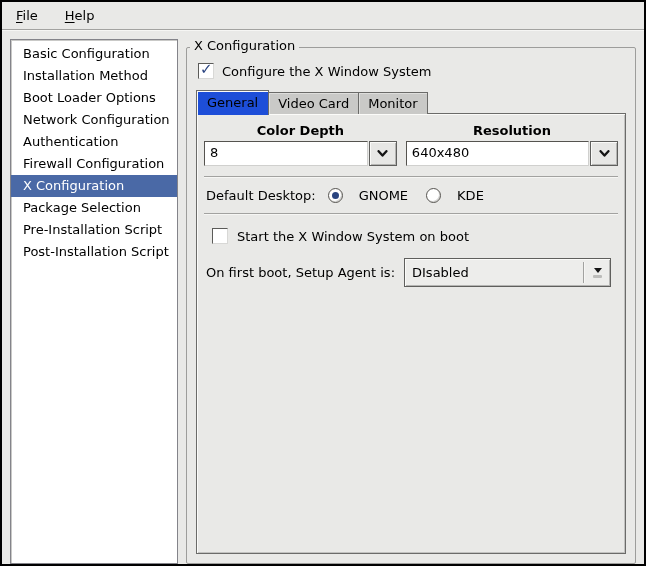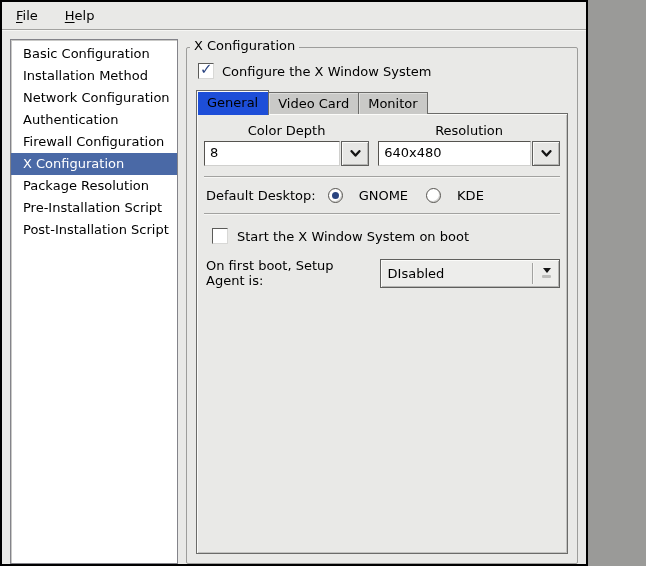--- a/index.html
+++ b/index.html
@@ -4,21 +4,21 @@
 <style>
   * { box-sizing: border-box; }
   html, body { margin: 0; padding: 0; }
   body {
     width: 646px; height: 566px;
     font-family: "DejaVu Sans", "Liberation Sans", sans-serif;
     font-size: 13px; color: #000;
     background: #9a9a98;
   }
   .window {
-    width: 588px; height: 566px;
+    width: 646px; height: 566px;
     border: 2px solid #000;
     background: #e9e9e7;
     display: flex; flex-direction: column;
     overflow: hidden;
   }
 
   
   .menubar {
     height: 27px; flex: 0 0 auto;
     display: flex; align-items: center;
@@ -119,21 +119,21 @@
     box-shadow: inset 1px 1px 0 #fbfbf9, inset -1px -1px 0 #c2c2c0;
     background: #e9e9e7;
     padding: 9px 7px;
     display: flex; flex-direction: column;
   }
 
   
   .combo-row { display: flex; gap: 9px; }
   .combo-col { flex: 1; min-width: 0; }
   .combo-col.res { flex: 1.1; }
-  .combo-label { text-align: center; margin-bottom: 3px; }
+  .combo-label { text-align: center; margin-bottom: 3px; font-weight: bold; }
   .combobox { display: flex; height: 25px; }
   .entry {
     flex: 1; min-width: 0;
     background: #fff;
     border: 1px solid;
     border-color: #55534f #d0d0ce #d0d0ce #55534f;
     padding: 3px 5px 0 5px;
     white-space: nowrap; overflow: hidden;
     cursor: text;
   }
@@ -196,25 +196,26 @@
     <div class="menu-item"><span class="mnemonic">F</span><span>ile</span></div>
     <div class="menu-item"><span class="mnemonic">H</span><span>elp</span></div>
   </div>
   <div class="menubar-sep"></div>
 
   <div class="content">
 
     <div class="sidebar">
       <div class="side-item">Basic Configuration</div>
       <div class="side-item">Installation Method</div>
+      <div class="side-item">Boot Loader Options</div>
       <div class="side-item">Network Configuration</div>
       <div class="side-item">Authentication</div>
       <div class="side-item">Firewall Configuration</div>
       <div class="side-item selected">X Configuration</div>
-      <div class="side-item">Package Resolution</div>
+      <div class="side-item">Package Selection</div>
       <div class="side-item">Pre-Installation Script</div>
       <div class="side-item">Post-Installation Script</div>
     </div>
 
     <div class="main">
       <div class="frame">
         <span class="frame-title">X Configuration</span>
 
         <div class="configure-row">
           <span class="checkbox">

